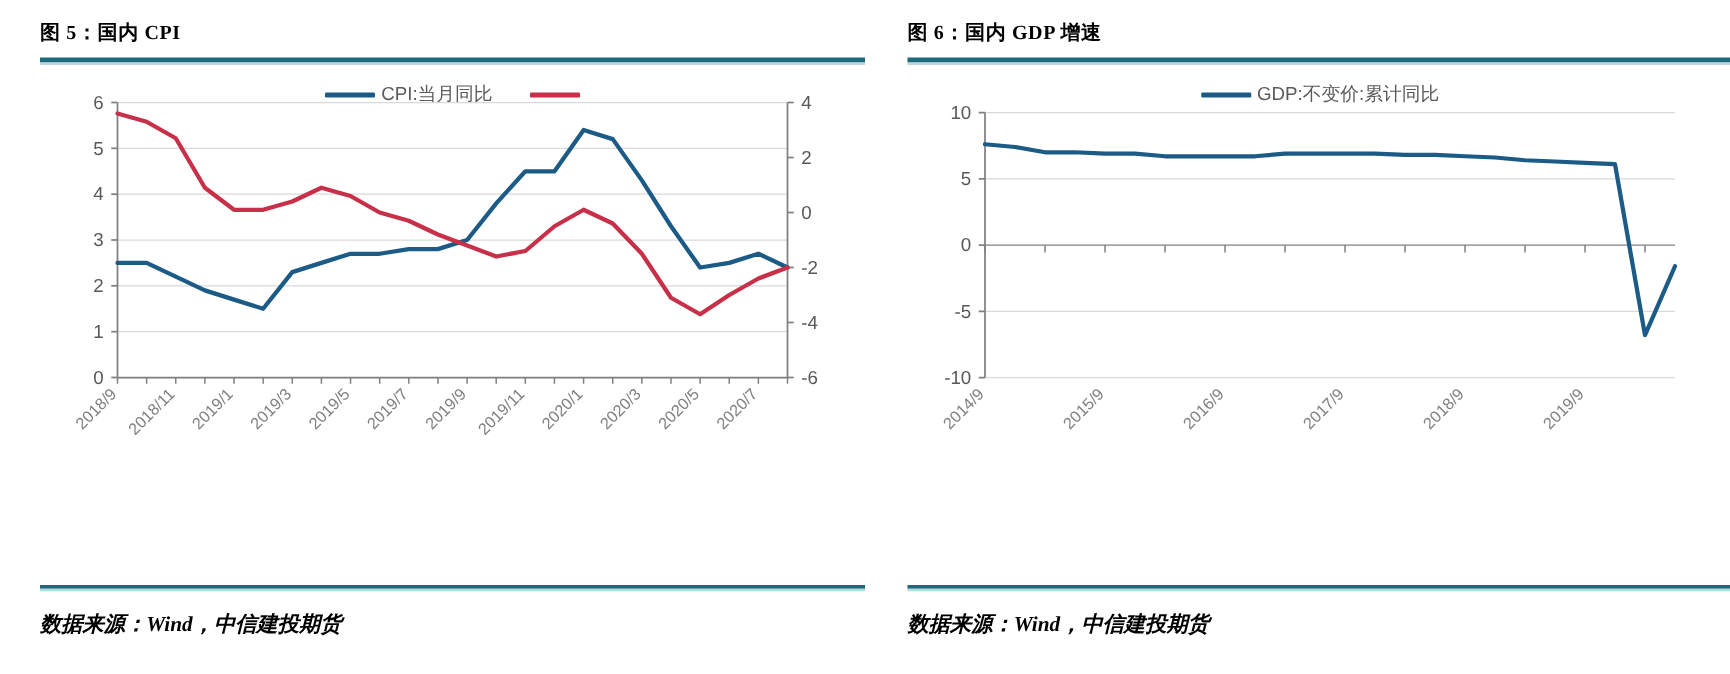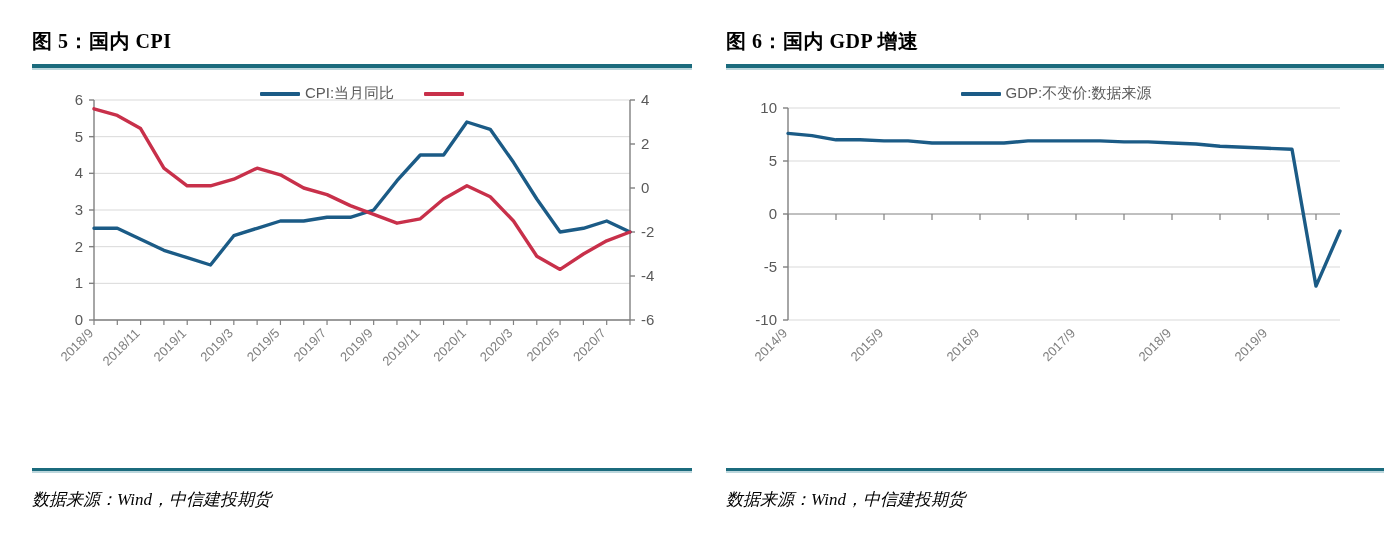--- a/index.html
+++ b/index.html
@@ -24,24 +24,24 @@
     top: 0;
     width: 660px;
     height: 539px;
   }
   .panel-left  { left: 32px; }
   .panel-right { left: 726px; }
 
   .fig-title {
     font-family: "Liberation Serif", "DejaVu Serif", serif;
     font-weight: bold;
-    font-size: 20px;
+    font-size: 16px;
     color: #000000;
     letter-spacing: .5px;
-    padding-top: 28px;
+    padding-top: 16px;
     white-space: nowrap;
   }
   .rule-top {
     margin-top: 9px;
     height: 4px;
     background: #1b6b7d;
   }
   .rule-top-2 {
     height: 2px;
     background: #bcd6dc;
@@ -94,21 +94,21 @@
     position: absolute;
     top: 471px;
     width: 100%;
     height: 2px;
     background: #bcd6dc;
   }
   .source {
     position: absolute;
     top: 488px;
     font-family: "Liberation Serif", "DejaVu Serif", serif;
-    font-weight: normal;
+    font-weight: bold;
     font-style: italic;
     font-size: 17px;
     color: #000;
     white-space: nowrap;
   }
 </style>
 </head>
 <body>
 
 <div class="page">
@@ -218,21 +218,21 @@
 
     <div class="fig-title">图 6：国内 GDP 增速</div>
     <div class="rule-top"></div>
     <div class="rule-top-2"></div>
 
     <div class="chart-area">
 
       <div class="legend">
         <div class="legend-item">
           <span class="legend-swatch" style="background:#1b5b86"></span>
-          <span>GDP:不变价:数据来源</span>
+          <span>GDP:不变价:累计同比</span>
         </div>
       </div>
 
       <svg class="plot-svg" id="svg-right" width="660" height="360">
           <line x1="62" x2="614" y1="250" y2="250" stroke="#d9d9d9" stroke-width="1"></line>
           <line x1="62" x2="614" y1="197" y2="197" stroke="#d9d9d9" stroke-width="1"></line>
           <line x1="62" x2="614" y1="144" y2="144" stroke="#808080" stroke-width="1"></line>
           <line x1="62" x2="614" y1="91" y2="91" stroke="#d9d9d9" stroke-width="1"></line>
           <line x1="62" x2="614" y1="38" y2="38" stroke="#d9d9d9" stroke-width="1"></line>
           <line x1="62" x2="62" y1="38" y2="250" stroke="#808080" stroke-width="1.4"></line>

